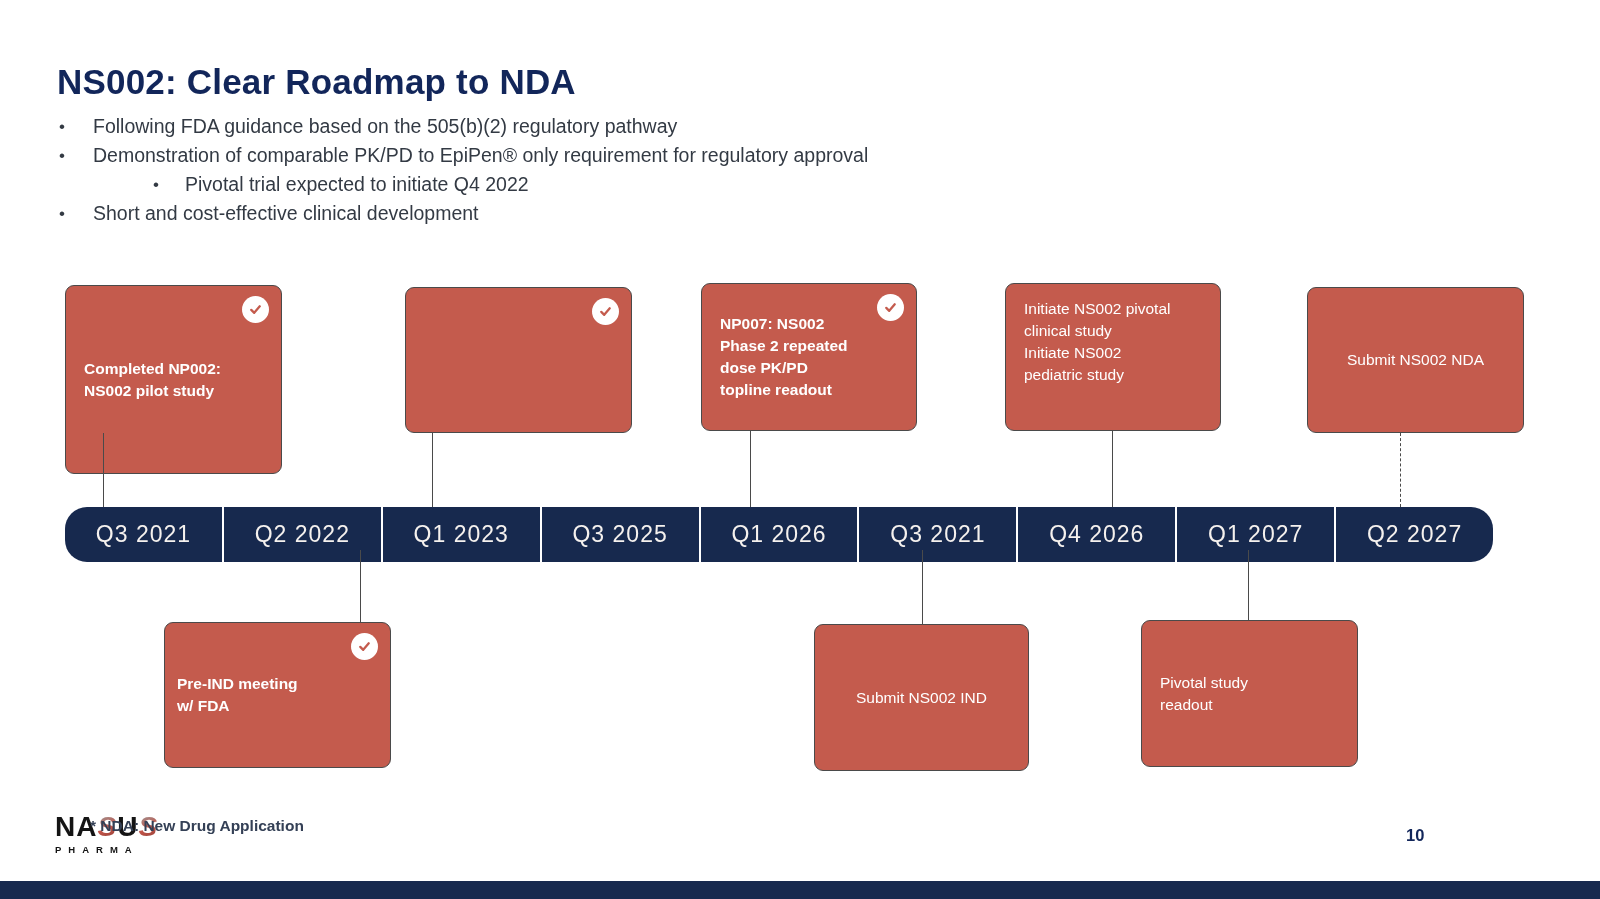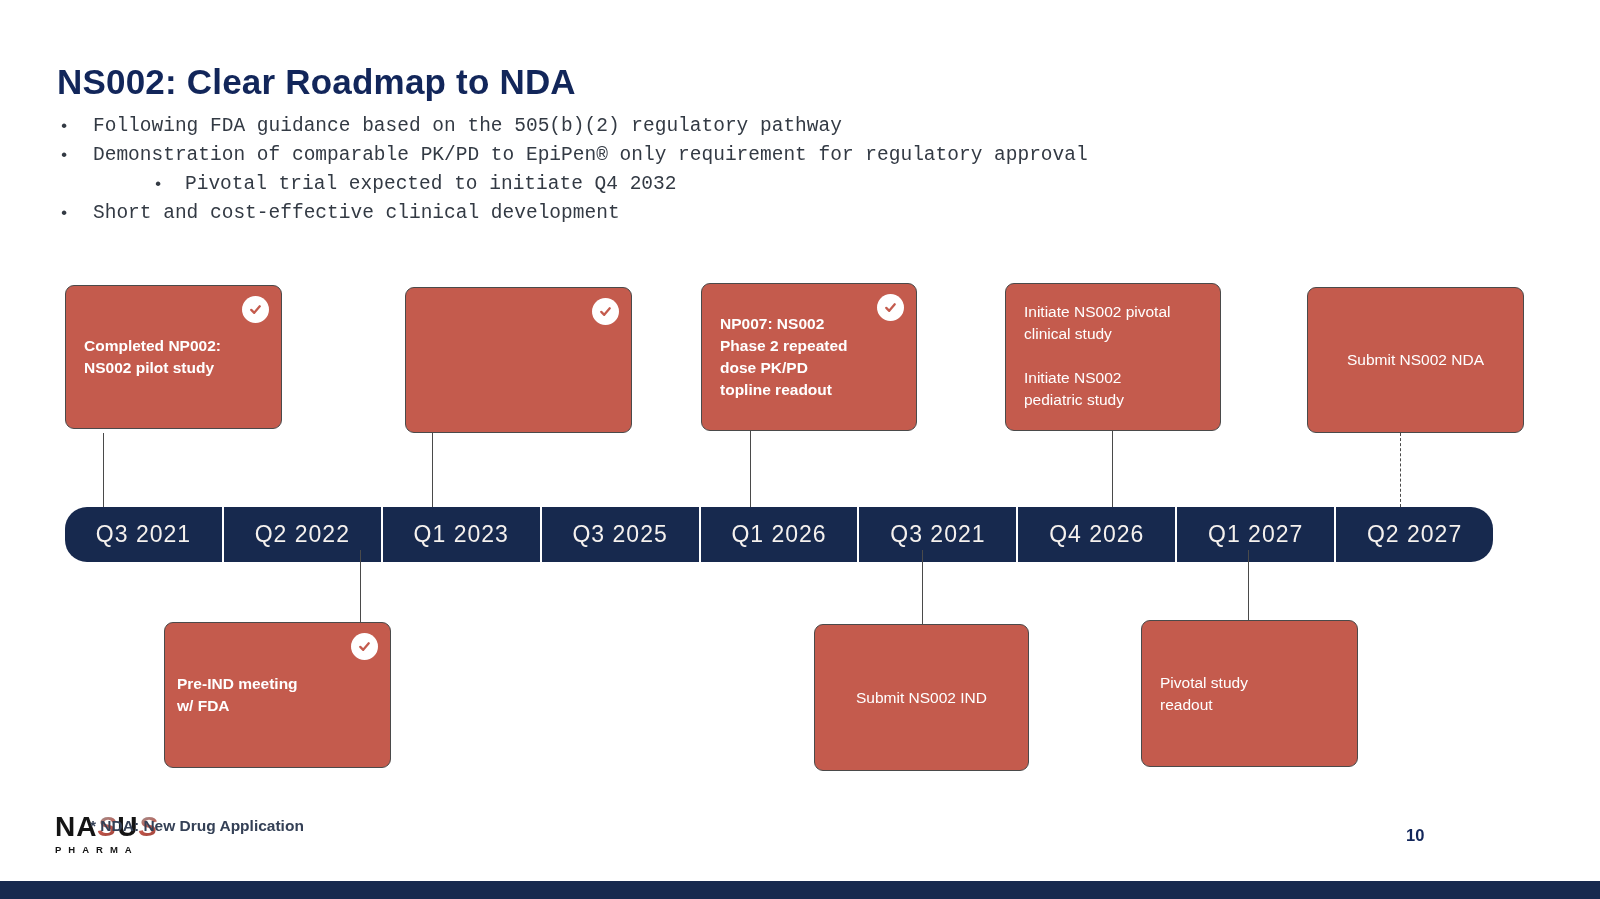--- a/index.html
+++ b/index.html
@@ -1,34 +1,34 @@
 <!DOCTYPE html>
 <html><head>
 <meta charset="utf-8">
 <style>
   * { margin:0; padding:0; box-sizing:border-box; }
   html,body { width:1600px; height:899px; background:#ffffff; font-family:"Liberation Sans", sans-serif; overflow:hidden; }
   .slide { position:absolute; top:0; left:0; width:1600px; height:899px; background:#fff; }
 
   
   .title { position:absolute; left:57px; top:62px; font-size:35px; font-weight:800; color:#12265A; letter-spacing:0.2px; }
-  .bullets { position:absolute; left:57px; top:112px; width:1100px; color:#333A44; font-size:19.5px;font-family:Liberation Mono, monospace; }
+  .bullets { position:absolute; left:57px; top:112px; width:1100px; color:#333A44; font-size:19.5px; }
   .bullet { position:relative; padding-left:36px; line-height:29px; }
   .bullet::before { content:"•"; position:absolute; left:2px; font-size:17px; color:#333A44; }
   .bullet.sub { padding-left:128px; }
   .bullet.sub::before { left:96px; }
 
   
   .box { position:absolute; background:#C45B4D; border:1px solid #4a4a4a; border-radius:9px;
          color:#ffffff; display:flex; flex-direction:column; justify-content:center;
          padding:16px 18px; font-size:15.5px; line-height:1.42; }
   .box .lbl { white-space:pre-line; }
   .box.bold { font-weight:700; }
   .box.center { text-align:center; align-items:center; }
-  .box.topalign { justify-content:center; padding-top:14px; gap:22px; }
+  .box.topalign { justify-content:flex-start; padding-top:14px; }
 
   .check { position:absolute; top:10px; right:12px; width:27px; height:27px; background:#ffffff;
            border-radius:50%; display:flex; align-items:center; justify-content:center; }
   .check svg { width:17px; height:17px; }
 
   
   .vline { position:absolute; width:0; border-left:1.4px solid #4a4a4a; }
   .vline.dashed { border-left-style:dashed; }
 
   
@@ -51,25 +51,25 @@
 </head>
 <body>
 
 <div class="slide">
 
   <div class="title">NS002: Clear Roadmap to NDA</div>
 
   <div class="bullets">
     <div class="bullet">Following FDA guidance based on the 505(b)(2) regulatory pathway</div>
     <div class="bullet">Demonstration of comparable PK/PD to EpiPen®  only requirement for regulatory approval</div>
-    <div class="bullet sub">Pivotal trial expected to initiate Q4 2032</div>
+    <div class="bullet sub">Pivotal trial expected to initiate Q4 2022</div>
     <div class="bullet">Short and cost-effective clinical development</div>
   </div>
 
-  <div class="box bold" style="left:65px; top:285px; width:217px; height:144px;">
+  <div class="box bold" style="left:65px; top:285px; width:217px; height:189px;">
     <span class="check">
       <svg viewBox="0 0 24 24">
           <path d="M6 12.5l4.2 4.2L18 7.5" stroke="#C45B4D" stroke-width="3.2" fill="none" stroke-linecap="round" stroke-linejoin="round"></path>
         </svg>
     </span>
     <span class="lbl">Completed NP002:
 NS002 pilot study</span>
   </div>
 
   <div class="box bold" style="left:405px; top:287px; width:227px; height:146px;">

